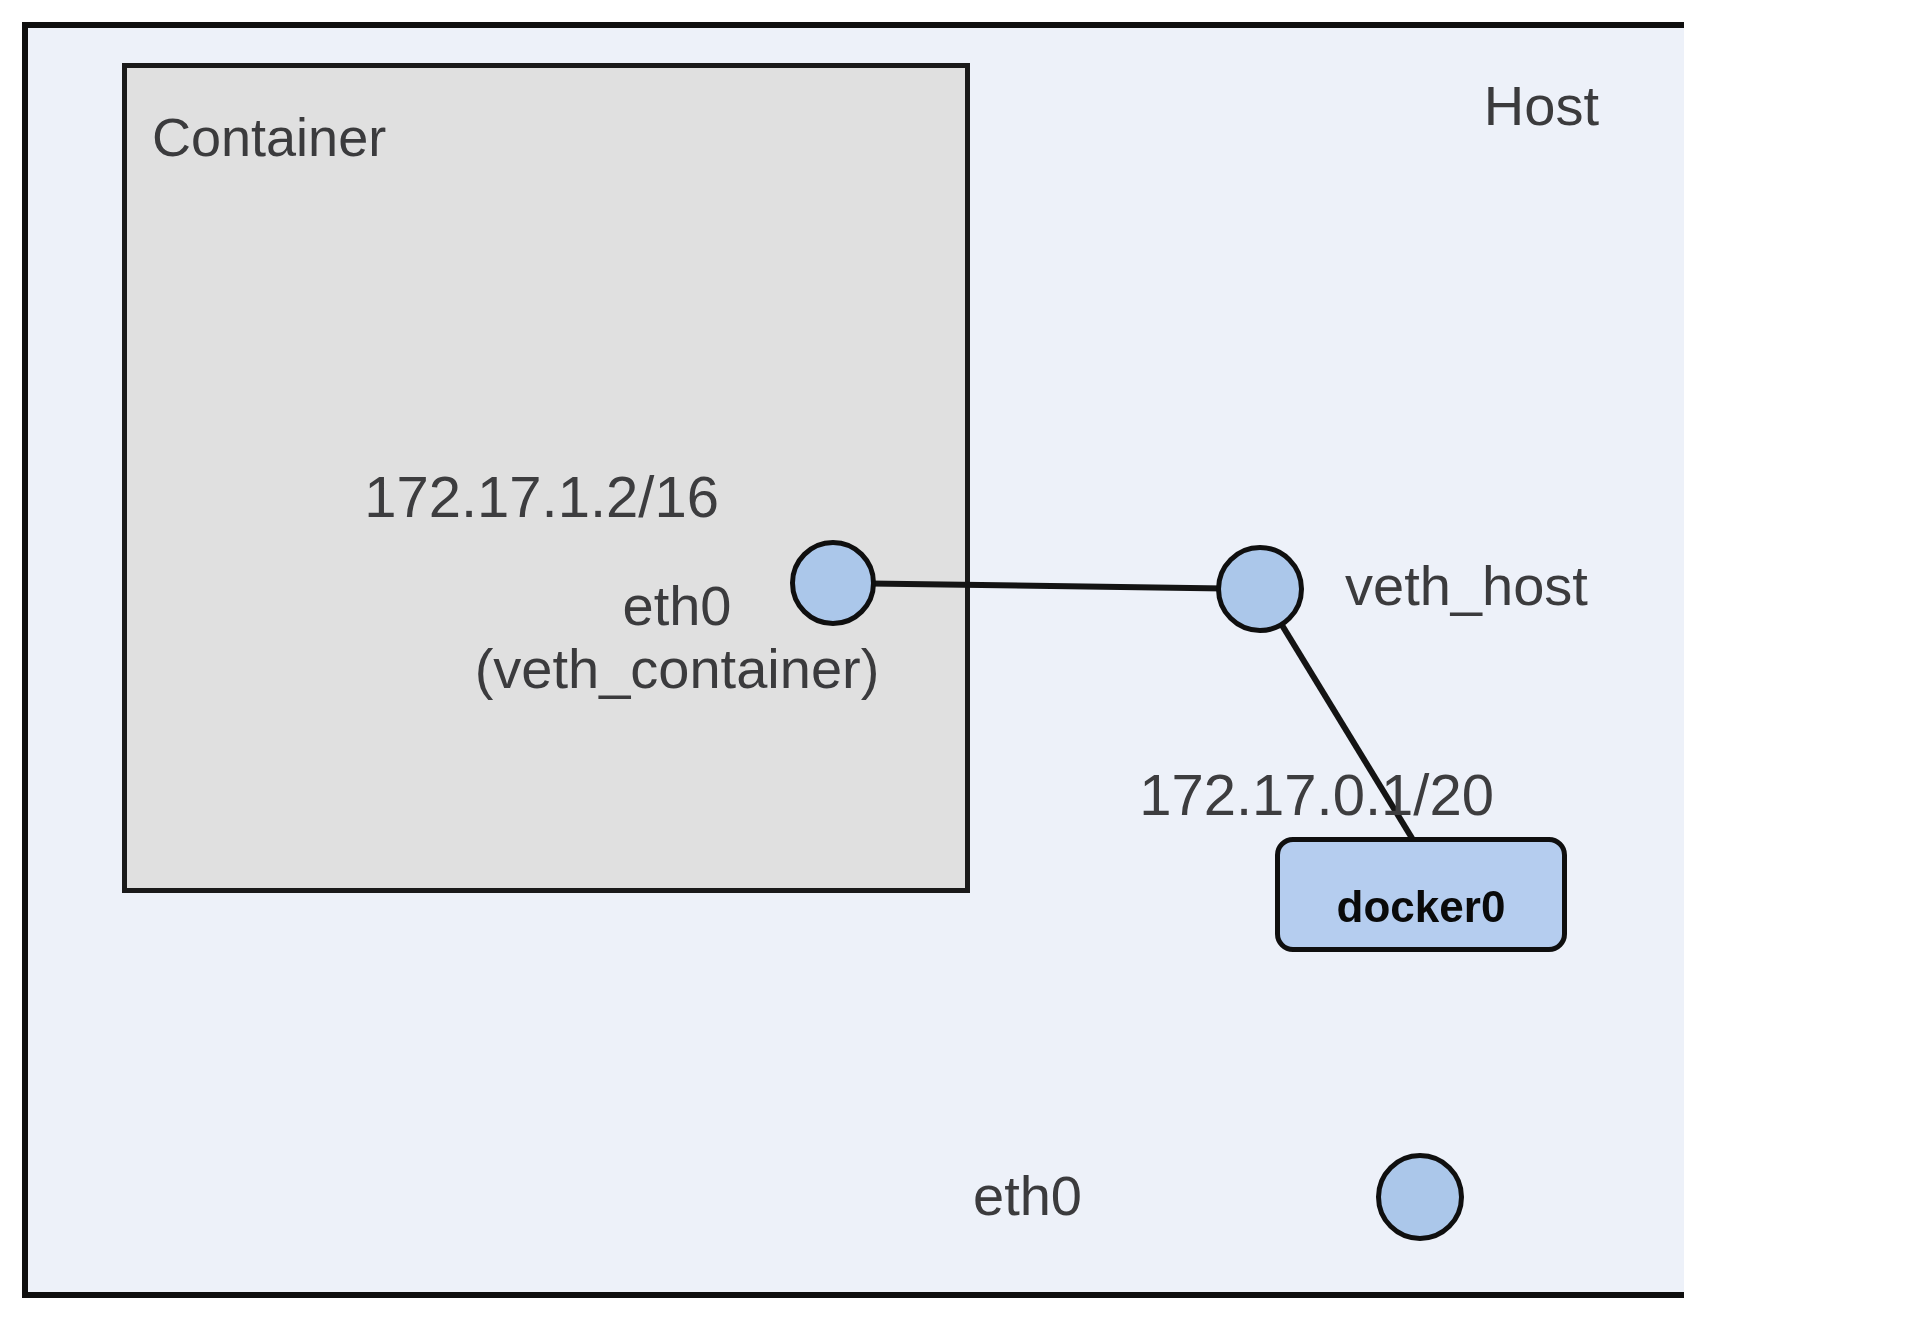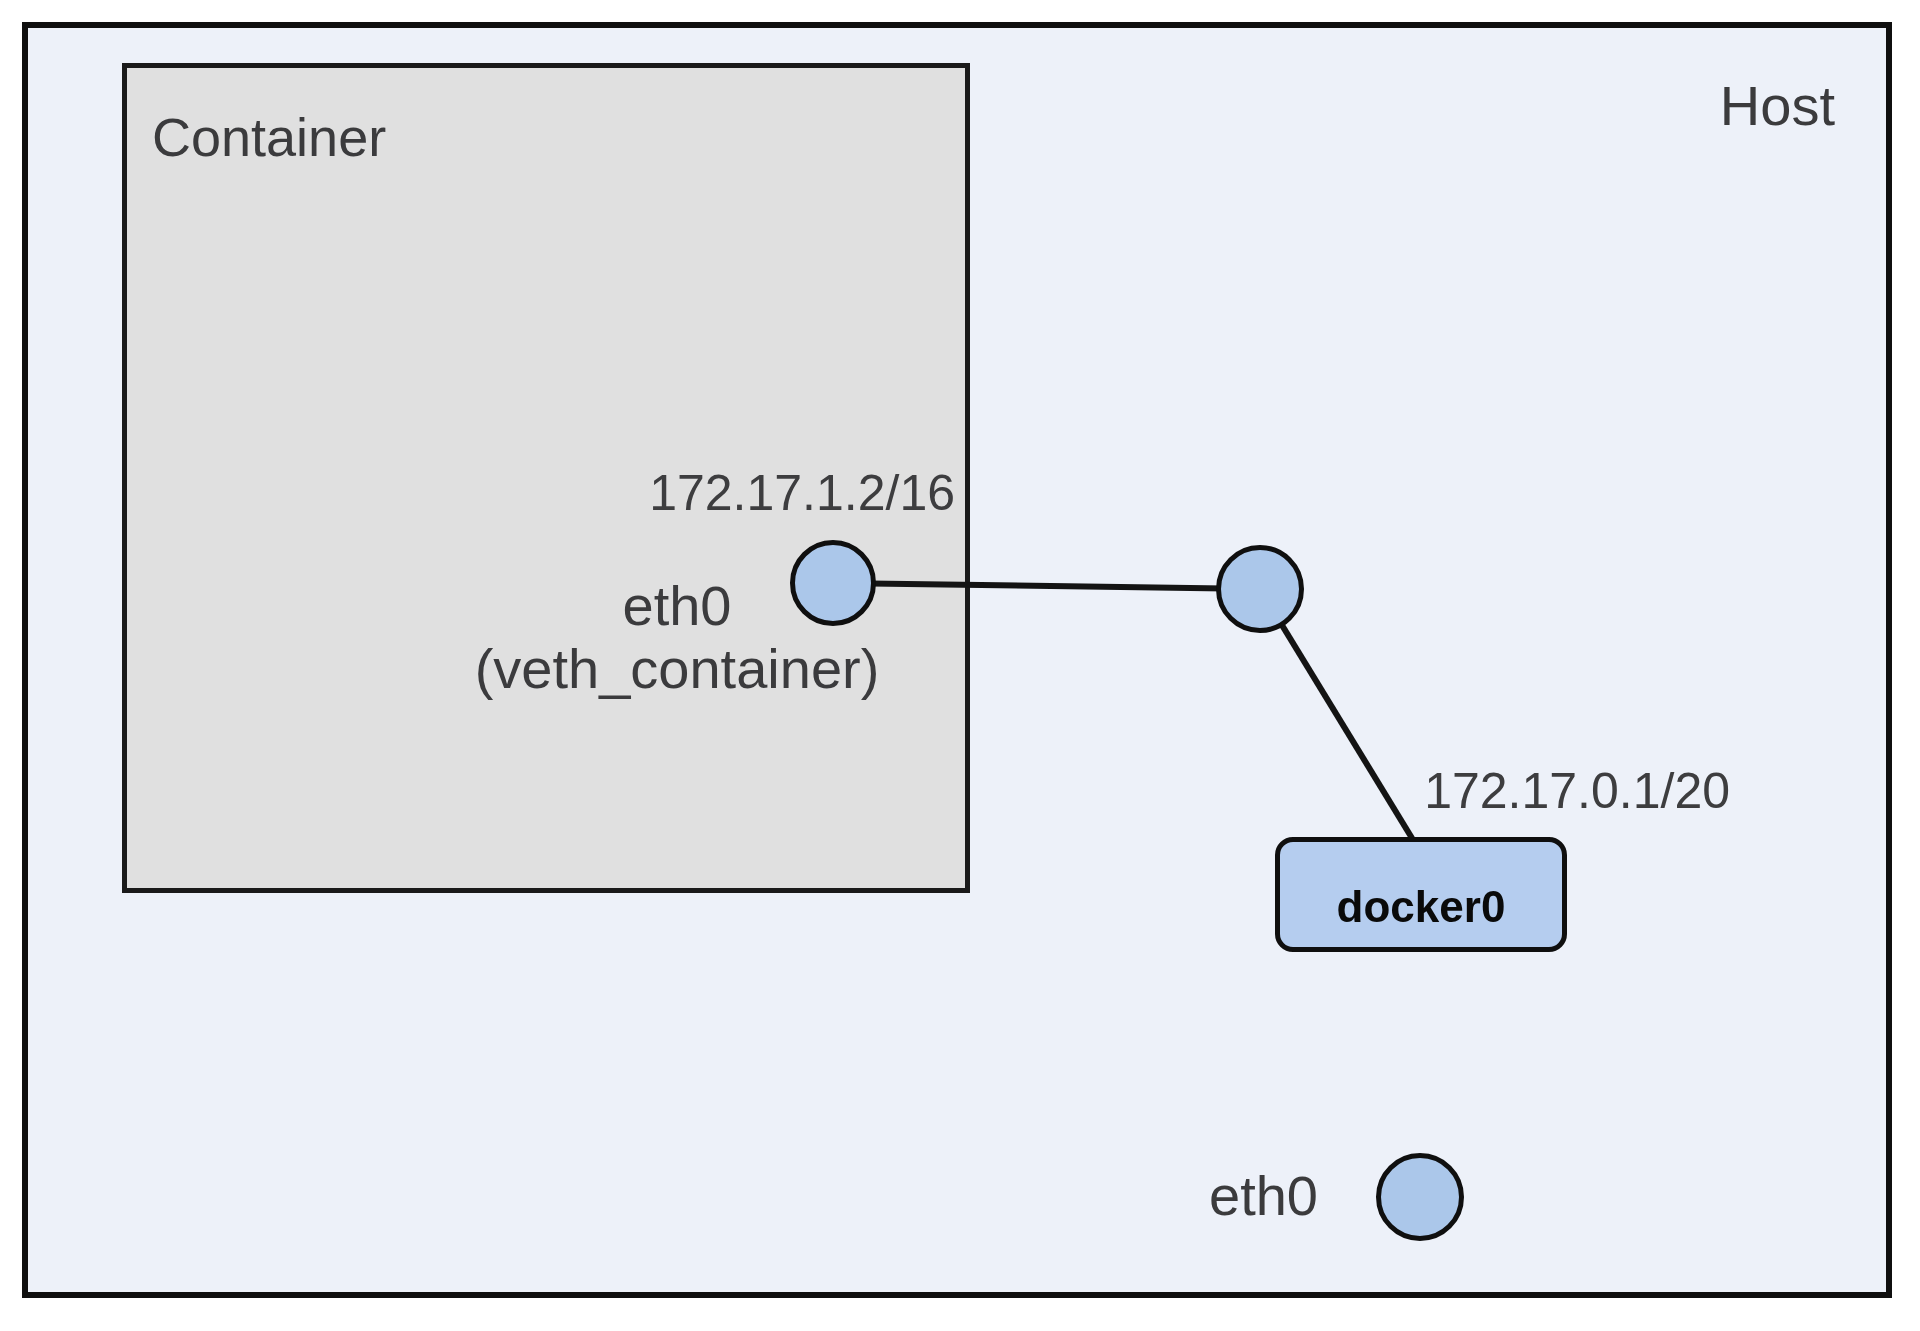--- a/index.html
+++ b/index.html
@@ -3,21 +3,21 @@
 <meta charset="utf-8">
 <style>
   html, body {
     margin: 0;
     padding: 0;
     background: #ffffff;
     font-family: "Liberation Sans", "DejaVu Sans", sans-serif;
   }
   #stage {
     position: relative;
-    width: 1920px;
+    width: 1684px;
     height: 1331px;
     background: #ffffff;
     overflow: hidden;
   }
   
   .host-box {
     position: absolute;
     left: 22px; top: 22px;
     width: 1870px; height: 1276px;
     box-sizing: border-box;
@@ -42,21 +42,21 @@
   .container-title {
     left: 152px; top: 110px;
     font-size: 54px;
   }
   .host-title {
     right: 85px; top: 78px;
     font-size: 56px;
     font-weight: normal;
   }
   .ip-label {
-    font-size: 50px;
+    font-size: 58px;
     color: #3d3d3f;
     text-align: right;
   }
   .ip-veth-container { right: 965px; top: 468px; }
   .ip-docker0 { right: 190px; top: 766px; }
   .node-label { font-size: 56px; }
   .veth-container-label {
     left: 377px; top: 574px;
     width: 600px;
     text-align: center;
@@ -124,20 +124,21 @@
   <div class="label host-title">Host</div>
 
   <div class="label ip-label ip-veth-container">172.17.1.2/16</div>
   <div class="label node-label veth-container-label">
     <div>eth0</div>
     <div>(veth_container)</div>
   </div>
   <div class="iface-circle circle-veth-container"></div>
 
   <div class="iface-circle circle-veth-host"></div>
+  <div class="label node-label veth-host-label">veth_host</div>
 
   <div class="label ip-label ip-docker0">172.17.0.1/20</div>
   <div class="bridge-box">
     <span class="bridge-label">docker0</span>
   </div>
 
   <div class="label node-label host-eth0-label">eth0</div>
   <div class="iface-circle circle-host-eth0"></div>
 
 </div>

